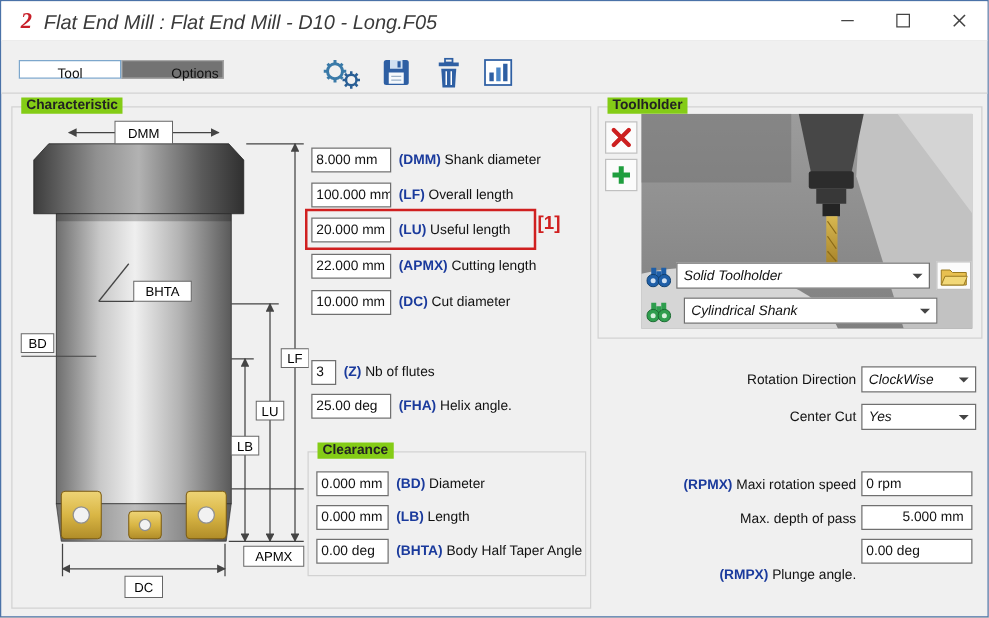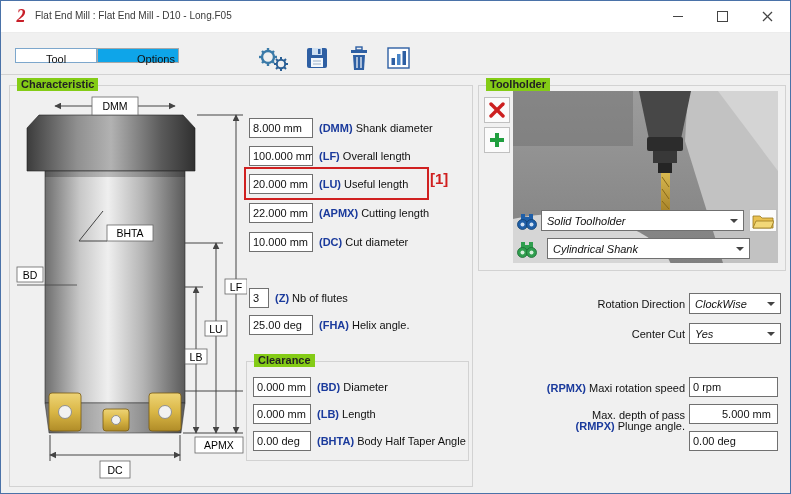--- a/index.html
+++ b/index.html
@@ -2,30 +2,30 @@
 <html><head>
 <meta charset="utf-8">
 <style>
   html,body{margin:0;padding:0;background:#9a9a9a;}
   #window{position:relative;width:789px;height:492px;border:1px solid #4a72a8;background:#f0f0f0;
           font-family:"Liberation Sans",sans-serif;font-size:11px;color:#111;overflow:hidden;}
   
   .titlebar{position:absolute;left:0;top:0;right:0;height:31px;background:#ffffff;border-bottom:1px solid #ececec;}
   .logo{position:absolute;left:10px;top:4px;width:20px;height:22px;color:#c81e28;font-weight:700;
         font-style:italic;font-size:18px;font-family:"Liberation Serif",serif;line-height:22px;text-align:center;}
-  .title-text{position:absolute;left:34px;top:9px;font-size:10px;color:#3a3a3a;white-space:nowrap;}
+  .title-text{position:absolute;left:34px;top:9px;font-size:16px;color:#3a3a3a;white-space:nowrap;font-style:italic;}
   .winbtns{position:absolute;right:0;top:0;height:31px;display:flex;}
   .wbtn{width:45px;height:31px;display:flex;align-items:center;justify-content:center;}
   .glyph-min{width:10px;height:1px;background:#444;}
   .glyph-max{width:9px;height:9px;border:1px solid #444;}
   
   .toolbar{position:absolute;left:0;top:32px;right:0;height:41px;background:#f0f0f0;border-bottom:1px solid #d2d2d2;}
   .tab{position:absolute;top:47px;height:15px;width:82px;text-align:center;line-height:20px;box-sizing:border-box;cursor:default;}
   .tab-active{background:#ffffff;border:1px solid #7da7cc;z-index:2;}
-  .tab-idle{background:#0ea5e9;border:1px solid #a8a8a8;padding-left:36px;}
+  .tab-idle{background:#737373;border:1px solid #a8a8a8;padding-left:36px;}
   .icon-btn{position:absolute;top:42px;height:30px;display:flex;align-items:center;justify-content:center;}
   
   .group{position:absolute;border:1px solid #d2d2d2;}
   .group-label{position:absolute;background:#84cc16;padding:0 4px;height:13px;line-height:13px;color:#222;z-index:3;font-weight:bold;}
   
   .vbox{position:absolute;height:20px;background:#fff;border:1px solid #707070;box-sizing:border-box;
         line-height:18px;padding:0 3px;overflow:hidden;white-space:nowrap;}
   .flabel{position:absolute;height:14px;line-height:14px;white-space:nowrap;}
   .code{color:#1a3a9c;font-weight:700;}
   .plabel{position:absolute;height:14px;line-height:14px;text-align:right;white-space:nowrap;}
@@ -324,16 +324,16 @@
     <span class="combo-text">Yes</span>
     <span class="combo-arrow"></span>
   </div>
 
   <div class="plabel" style="left:470px;top:380px;width:214px;"><span class="code">(RPMX)</span> <span>Maxi rotation speed</span></div>
   <div class="vbox" style="left:688px;top:376px;width:89px;">0 rpm</div>
 
   <div class="plabel" style="left:470px;top:407px;width:214px;">Max. depth of pass</div>
   <div class="vbox" style="left:688px;top:403px;width:89px;padding-left:32px;">5.000 mm</div>
 
-  <div class="plabel" style="left:470px;top:418px;width:214px;"><span class="code">(RMPX)</span> <span>Plunge angle.</span></div>
+  <div class="plabel" style="left:470px;top:452px;width:214px;"><span class="code">(RMPX)</span> <span>Plunge angle.</span></div>
   <div class="vbox" style="left:688px;top:430px;width:89px;">0.00 deg</div>
 
 </div>
 
 </body></html>

